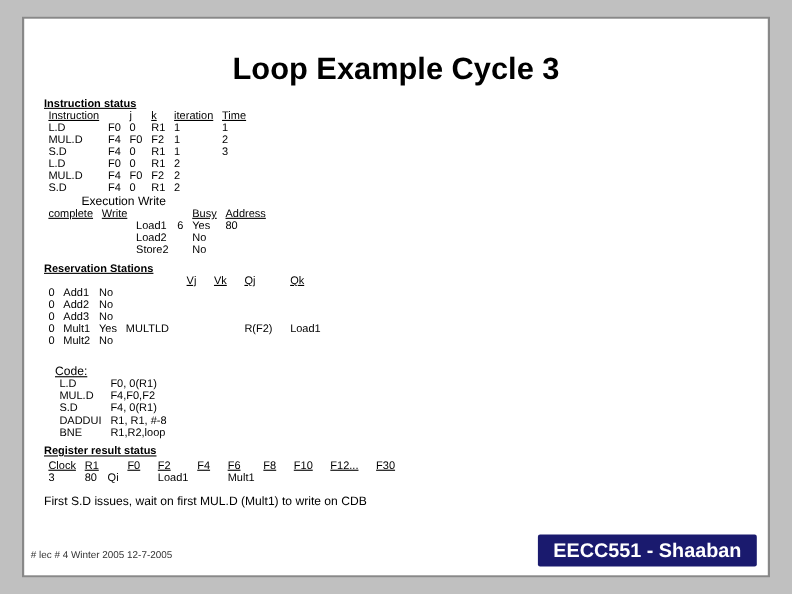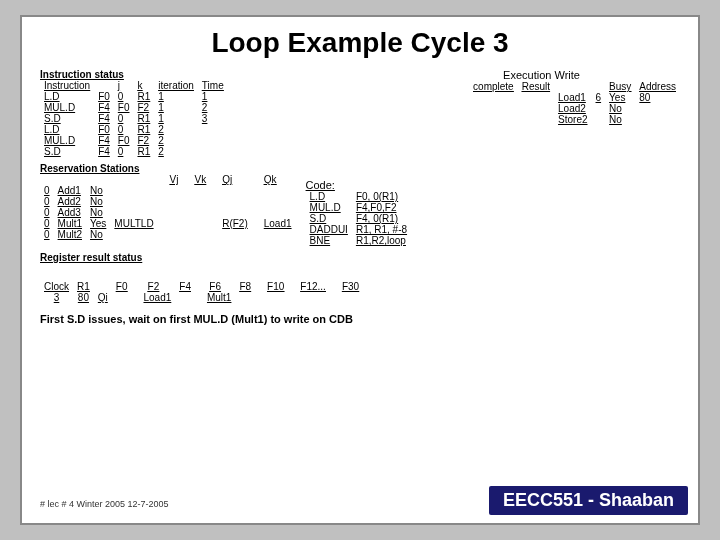--- a/index.html
+++ b/index.html
@@ -20,83 +20,82 @@
       background: white;
       border: 2px solid #888;
       padding: 10px 18px;
       position: relative;
     }
     .title {
       font-size: 28px;
       font-weight: bold;
       text-align: center;
       margin-bottom: 10px;
-      margin-top: 0;
+      margin-top: 20px;
     }
     .main-content {
       display: flex;
       flex-direction: column;
       gap: 2px;
     }
     .section-label {
       font-size: 10px;
       font-weight: bold;
       text-decoration: underline;
     }
     table {
       border-collapse: collapse;
       font-size: 10px;
-      text-decoration: underline;
     }
     td, th {
       padding: 0px 4px;
       white-space: nowrap;
       font-size: 10px;
     }
     .underline { text-decoration: underline; }
     .reservation-section {
       margin-top: 4px;
     }
     .register-section {
       margin-top: 4px;
     }
     .bottom-note {
       margin-top: 8px;
       font-size: 11px;
-      font-weight: bold;
+      font-weight: normal;
     }
     .footer-bar {
       position: absolute;
       bottom: 8px;
       right: 10px;
       background: #1a1a6e;
       color: white;
       padding: 4px 14px;
       font-size: 18px;
       font-weight: bold;
       border-radius: 2px;
       margin-top: 28px;
     }
     .footer-note {
       position: absolute;
       bottom: 14px;
-      left: 18px;
+      left: 6px;
       font-size: 9px;
       color: #333;
     }
   </style>
 </head>
 <body>
 
 <div class="slide">
   <div class="title">Loop Example Cycle 3</div>
 
   <div class="main-content">
 
-    <div style="display:flex; flex-direction:row; justify-content:space-between;">
+    <div style="display:flex; flex-direction:column; justify-content:space-between;">
 
       <div>
         <div class="section-label">Instruction status</div>
         <table>
           <thead>
             <tr>
               <td class="underline">Instruction</td>
               <td></td>
               <td class="underline">j</td>
               <td class="underline">k</td>
@@ -158,21 +157,21 @@
       </div>
 
       <div>
         <div style="display:flex; flex-direction:row; gap:4px;padding-left:34px;">
           <span>Execution Write</span>
         </div>
         <table>
           <thead>
             <tr>
               <td class="underline">complete</td>
-              <td class="underline">Result</td>
+              <td class="underline">Write</td>
               <td></td>
               <td></td>
               <td class="underline">Busy</td>
               <td class="underline">Address</td>
             </tr>
           </thead>
           <tbody>
             <tr>
               <td></td>
               <td></td>
@@ -196,21 +195,21 @@
               <td></td>
               <td>No</td>
               <td></td>
             </tr>
           </tbody>
         </table>
       </div>
     </div>
 
     <div class="reservation-section">
-      <div style="display:flex; flex-direction:row; justify-content:flex-start; align-items:flex-start;">
+      <div style="display:flex; flex-direction:column; justify-content:flex-start; align-items:flex-start;">
 
         <div>
           <div class="section-label">Reservation Stations</div>
           <table>
             <thead>
               <tr>
                 <td></td>
                 <td></td>
                 <td></td>
                 <td></td>
@@ -300,21 +299,21 @@
                 <td>R1,R2,loop</td>
               </tr>
             </tbody>
           </table>
         </div>
       </div>
     </div>
 
     <div class="register-section">
       <div class="section-label">Register result status</div>
-      <table style="margin-top:18px;text-align:center;">
+      <table style="margin-top:2px;">
         <thead>
           <tr>
             <td class="underline">Clock</td>
             <td class="underline">R1</td>
             <td></td>
             <td class="underline">F0</td>
             <td style="width:8px;"></td>
             <td class="underline">F2</td>
             <td style="width:8px;"></td>
             <td class="underline">F4</td>

